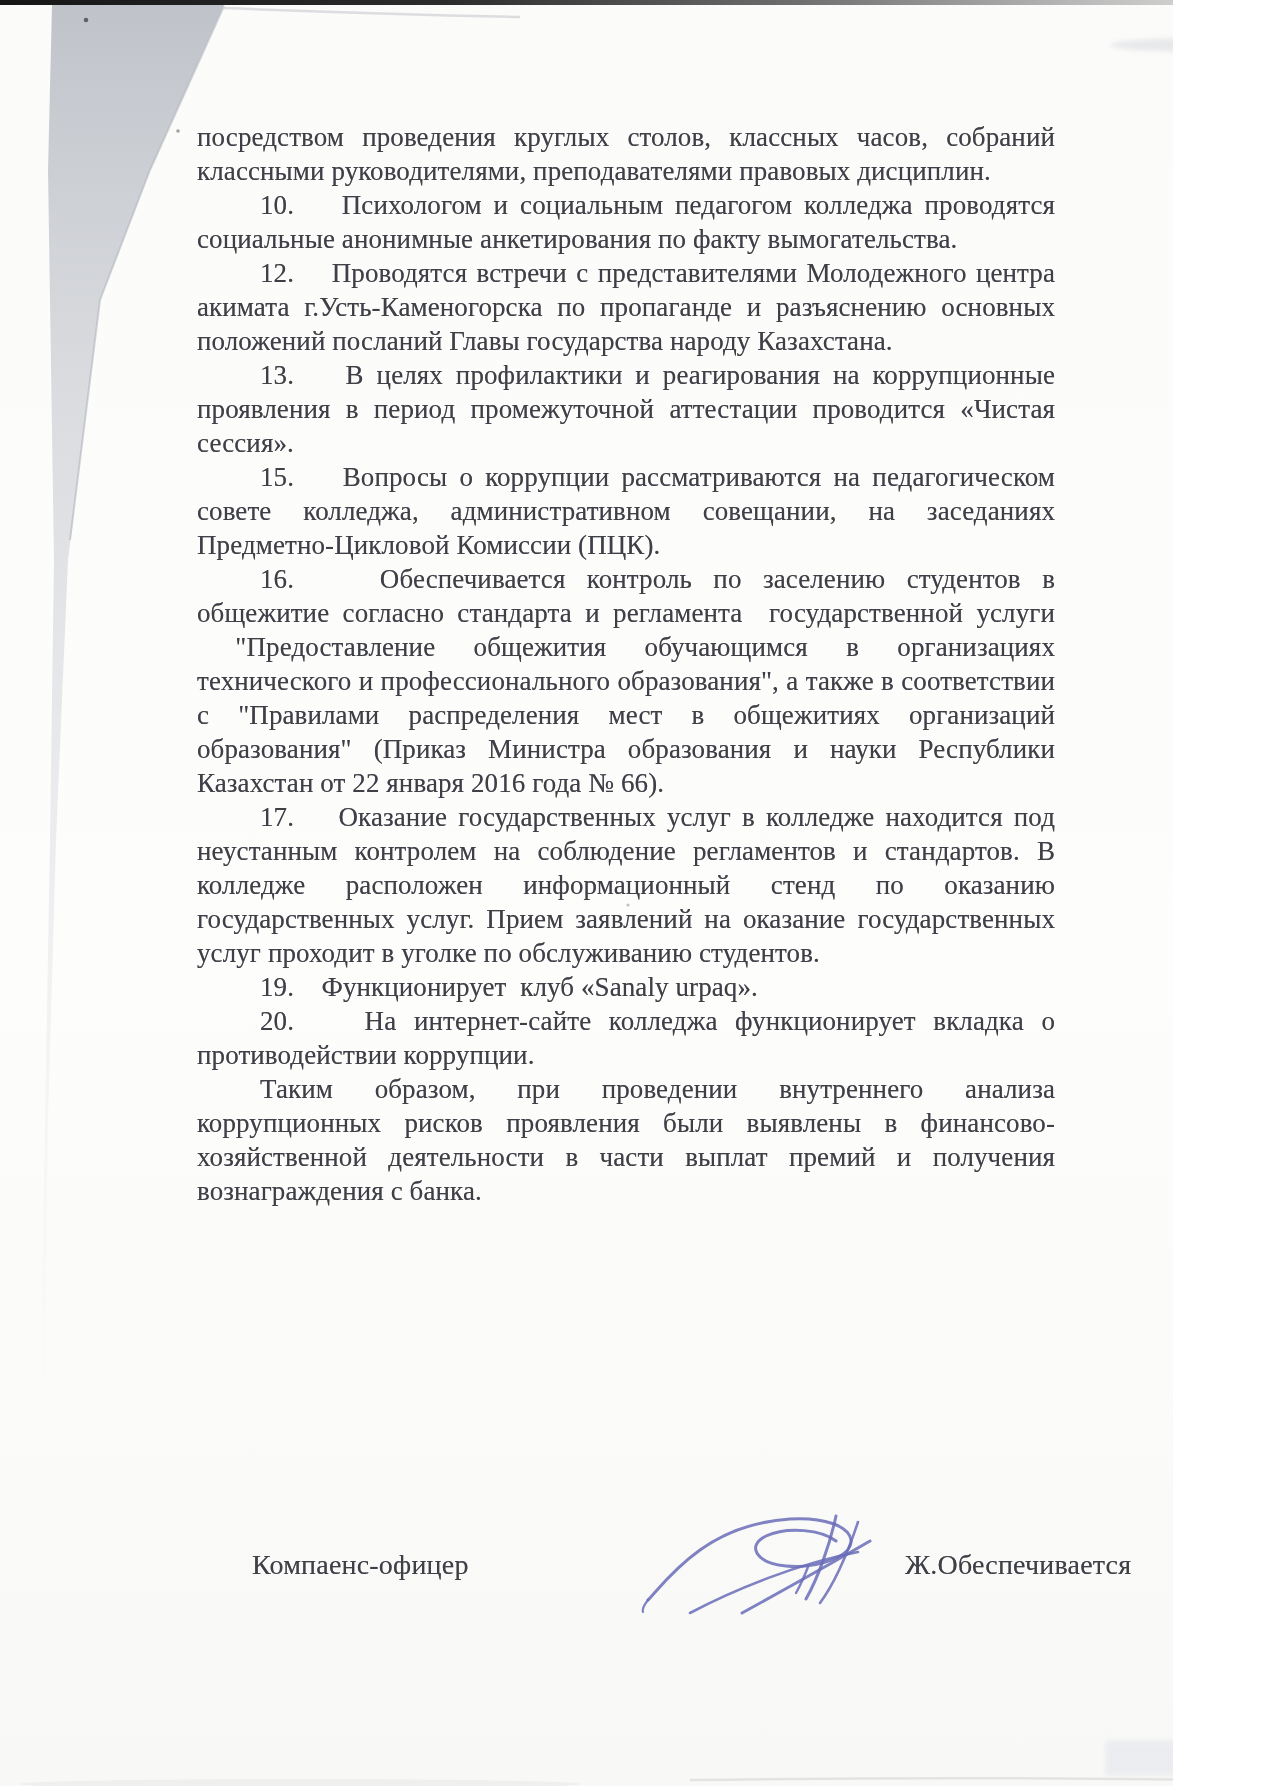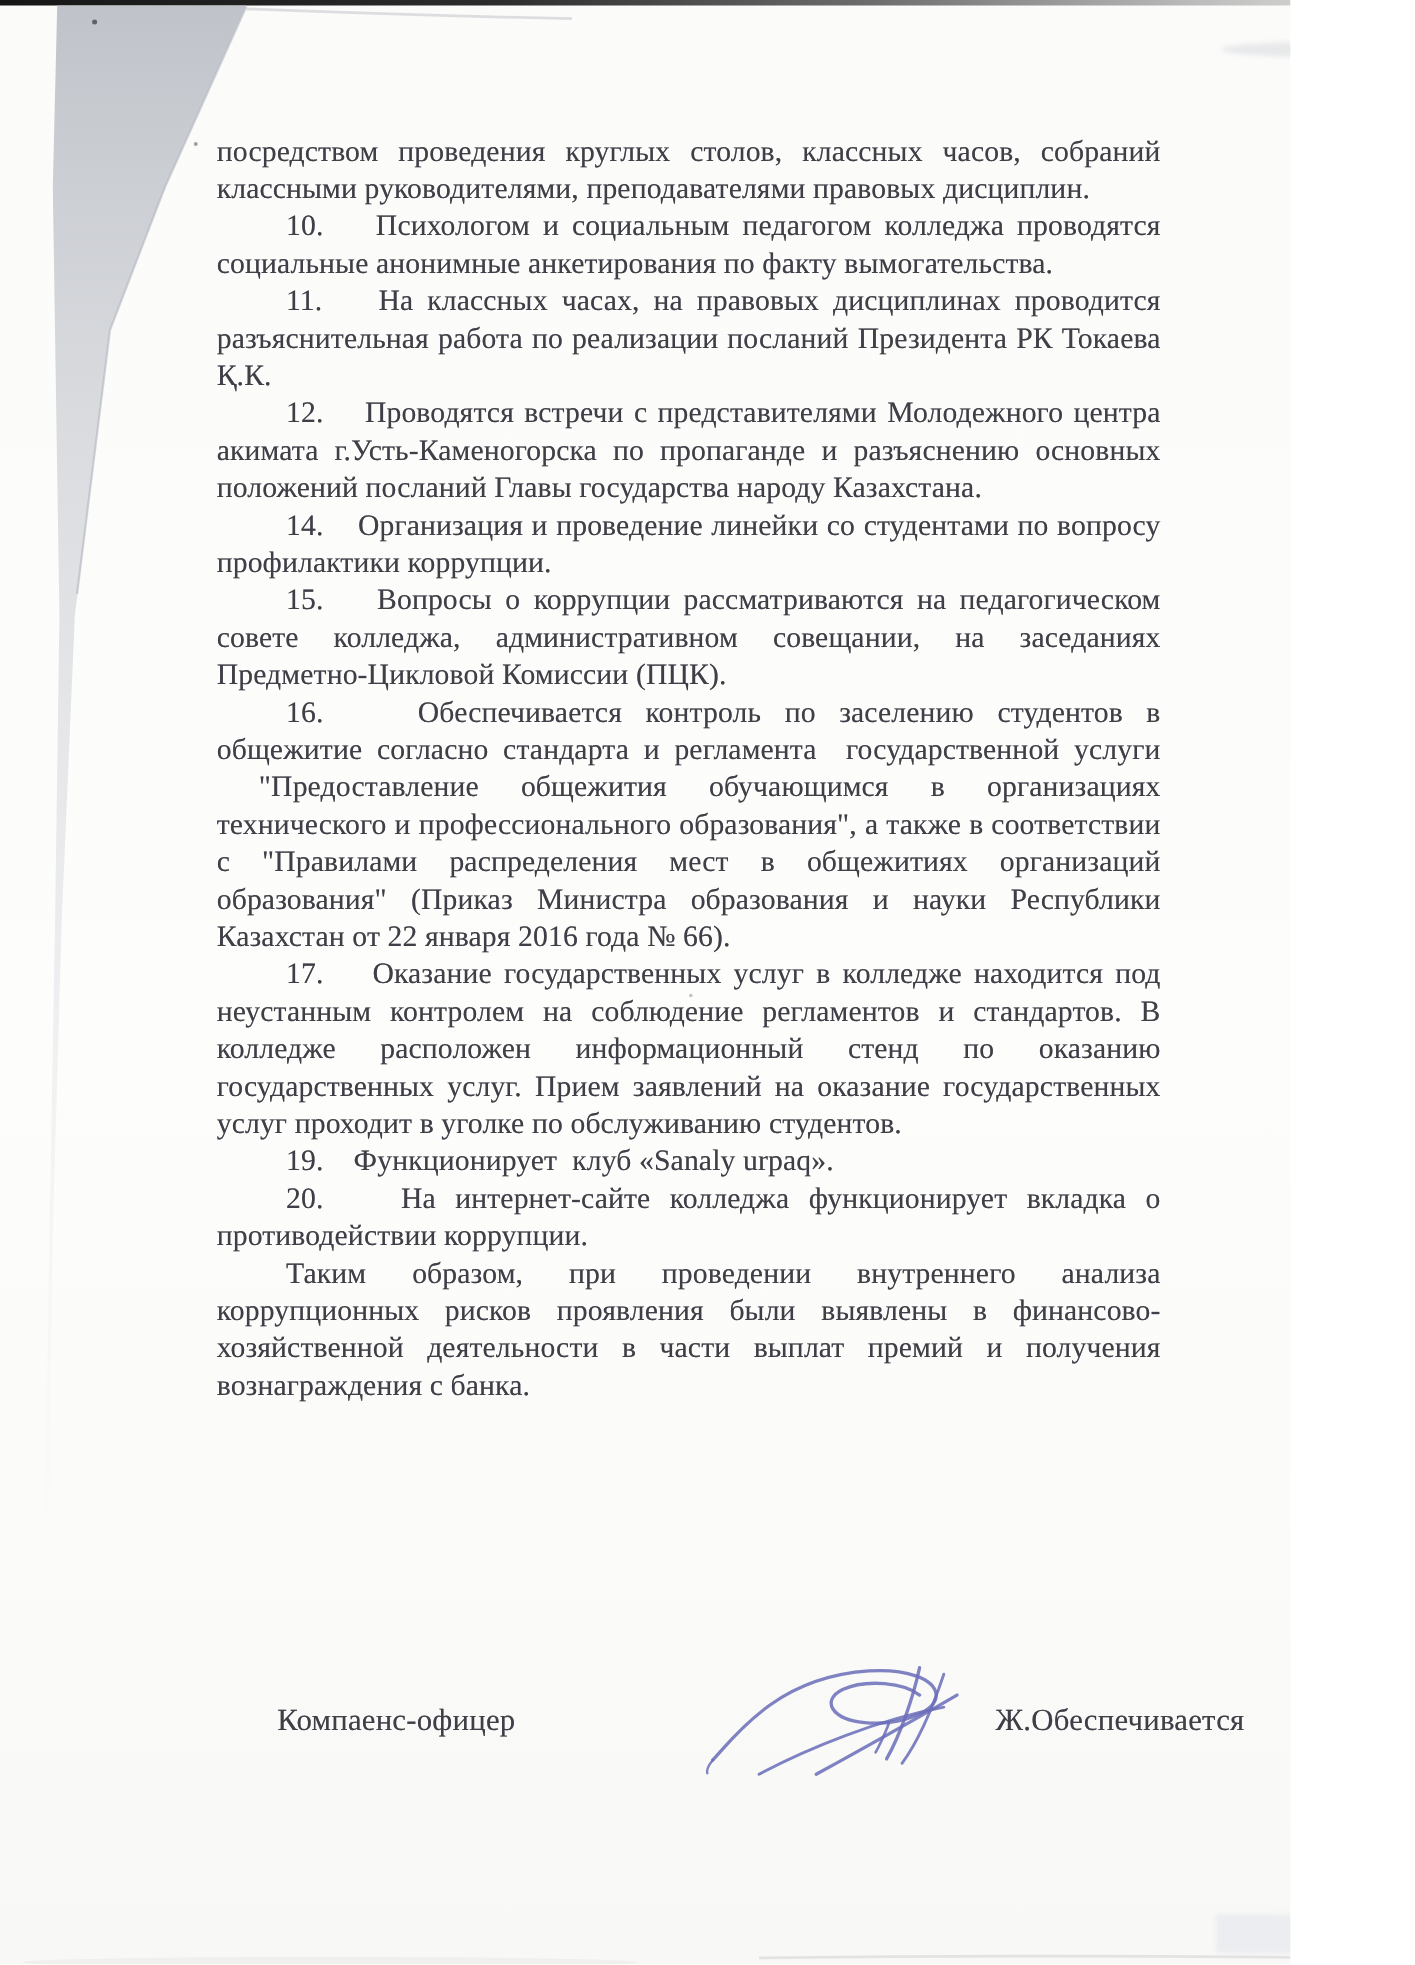--- a/index.html
+++ b/index.html
@@ -93,23 +93,22 @@
 
     <rect x="1105" y="1740" width="132" height="36" fill="#e9eaee" opacity="0.8" filter="url(#soft)"></rect>
     <line x1="1236" y1="1652" x2="1236" y2="1778" stroke="#d9dade" stroke-width="3" stroke-opacity="0.6"></line>
     <path d="M 690 1780 Q 990 1776 1286 1781" fill="none" stroke="#dfe1de" stroke-width="2.5" stroke-opacity="0.85"></path>
     <ellipse cx="300" cy="1784" rx="280" ry="5" fill="#e8e9e6" opacity="0.55"></ellipse>
   </svg>
 
   <div class="doc-body">
       <p>посредством проведения круглых столов, классных часов, собраний классными руководителями, преподавателями правовых дисциплин.</p>
       <p class="indent">10.&nbsp;&nbsp;&nbsp;&nbsp;Психологом и социальным педагогом колледжа проводятся социальные анонимные анкетирования по факту вымогательства.</p>
-      <p class="indent">11.&nbsp;&nbsp;&nbsp;&nbsp;На классных часах, на правовых дисциплинах проводится разъяснительная работа по реализации посланий Президента РК Токаева Қ.К.</p>
       <p class="indent">12.&nbsp;&nbsp;&nbsp;&nbsp;Проводятся встречи с представителями Молодежного центра акимата г.Усть-Каменогорска по пропаганде и разъяснению основных положений посланий Главы государства народу Казахстана.</p>
-      <p class="indent">14.&nbsp;&nbsp;&nbsp;&nbsp;Организация и проведение линейки со студентами по вопросу профилактики коррупции.</p>
+      <p class="indent">13.&nbsp;&nbsp;&nbsp;&nbsp;В целях профилактики и реагирования на коррупционные проявления в период промежуточной аттестации проводится «Чистая сессия».</p>
       <p class="indent">15.&nbsp;&nbsp;&nbsp;&nbsp;Вопросы о коррупции рассматриваются на педагогическом совете колледжа, административном совещании, на заседаниях Предметно-Цикловой Комиссии (ПЦК).</p>
       <p class="indent">16.&nbsp;&nbsp;&nbsp;&nbsp;Обеспечивается контроль по заселению студентов в общежитие согласно стандарта и регламента &nbsp;государственной услуги &nbsp;"Предоставление общежития обучающимся в организациях технического и профессионального образования", а также в соответствии с "Правилами распределения мест в общежитиях организаций образования" (Приказ Министра образования и науки Республики Казахстан от 22 января 2016 года № 66).</p>
       <p class="indent">17.&nbsp;&nbsp;&nbsp;&nbsp;Оказание государственных услуг в колледже находится под неустанным контролем на соблюдение регламентов и стандартов. В колледже расположен информационный стенд по оказанию государственных услуг. Прием заявлений на оказание государственных услуг проходит в уголке по обслуживанию студентов.</p>
       <p class="indent">19.&nbsp;&nbsp;&nbsp;&nbsp;Функционирует &nbsp;клуб «Sanaly urpaq».</p>
       <p class="indent">20.&nbsp;&nbsp;&nbsp;&nbsp;На интернет-сайте колледжа функционирует вкладка о противодействии коррупции.</p>
       <p class="indent">Таким образом, при проведении внутреннего анализа коррупционных рисков проявления были выявлены в финансово-хозяйственной деятельности в части выплат премий и получения вознаграждения с банка.</p>
     </div>
 
   <div class="sig-role">Компаенс-офицер</div>
 

